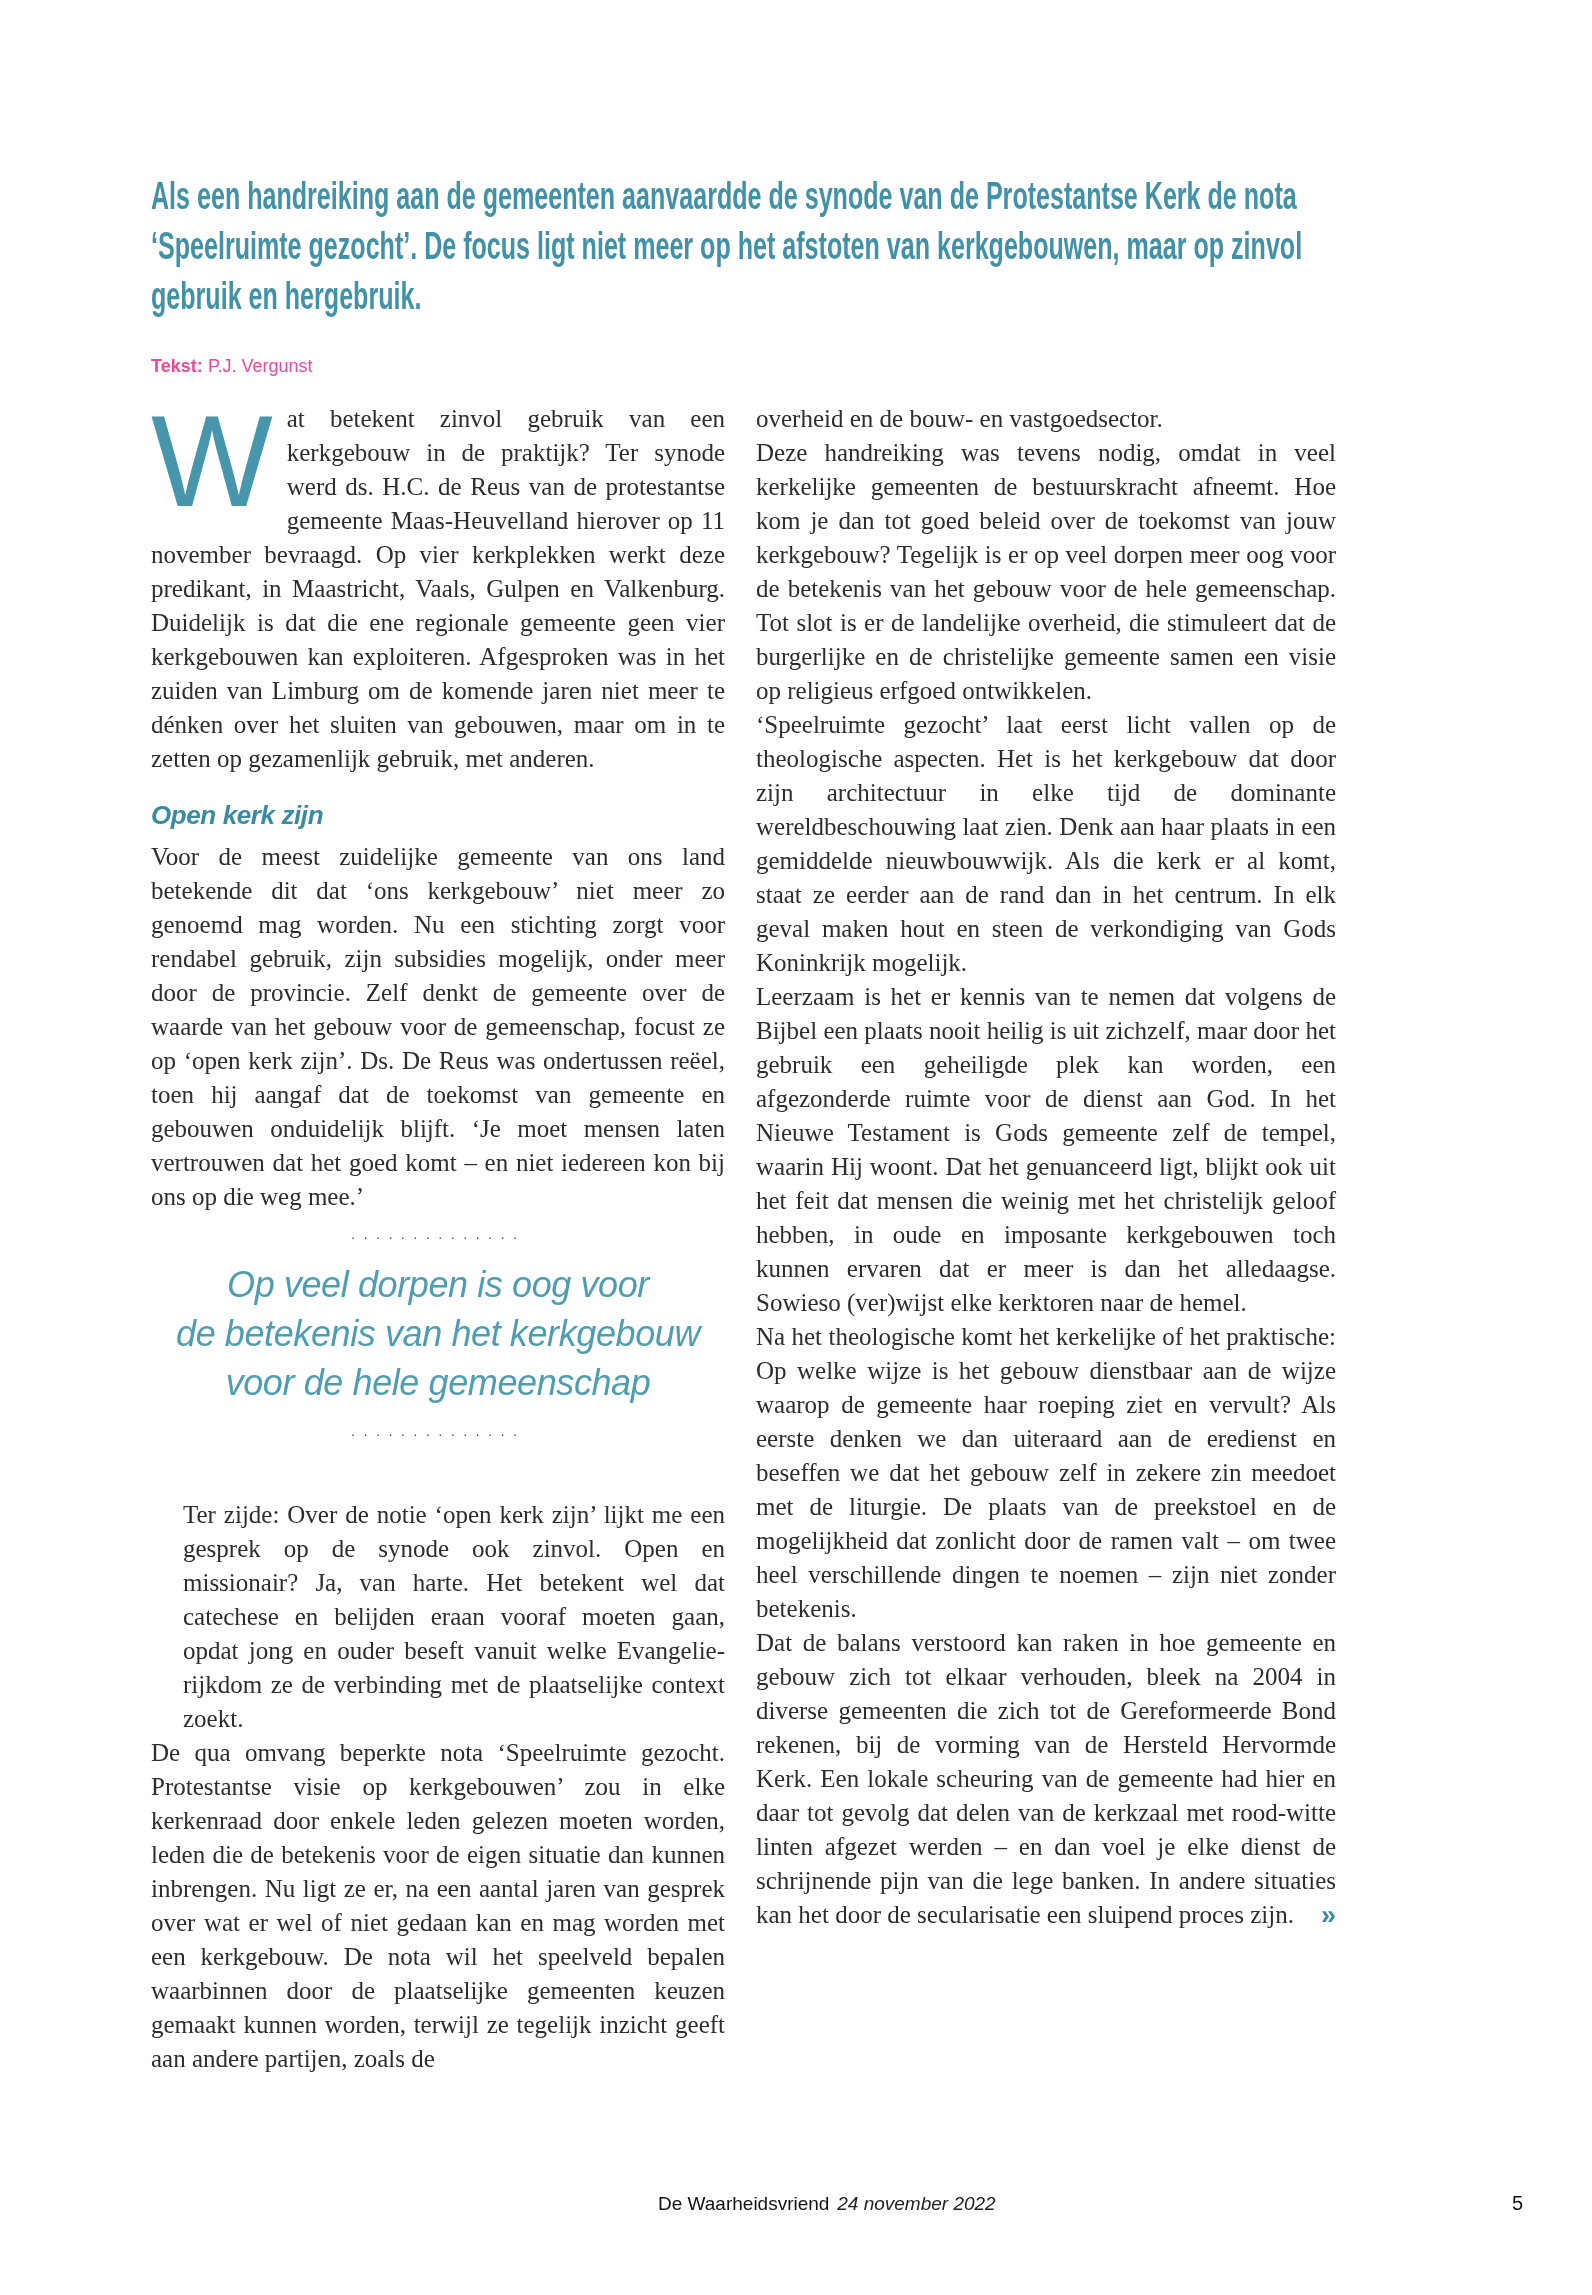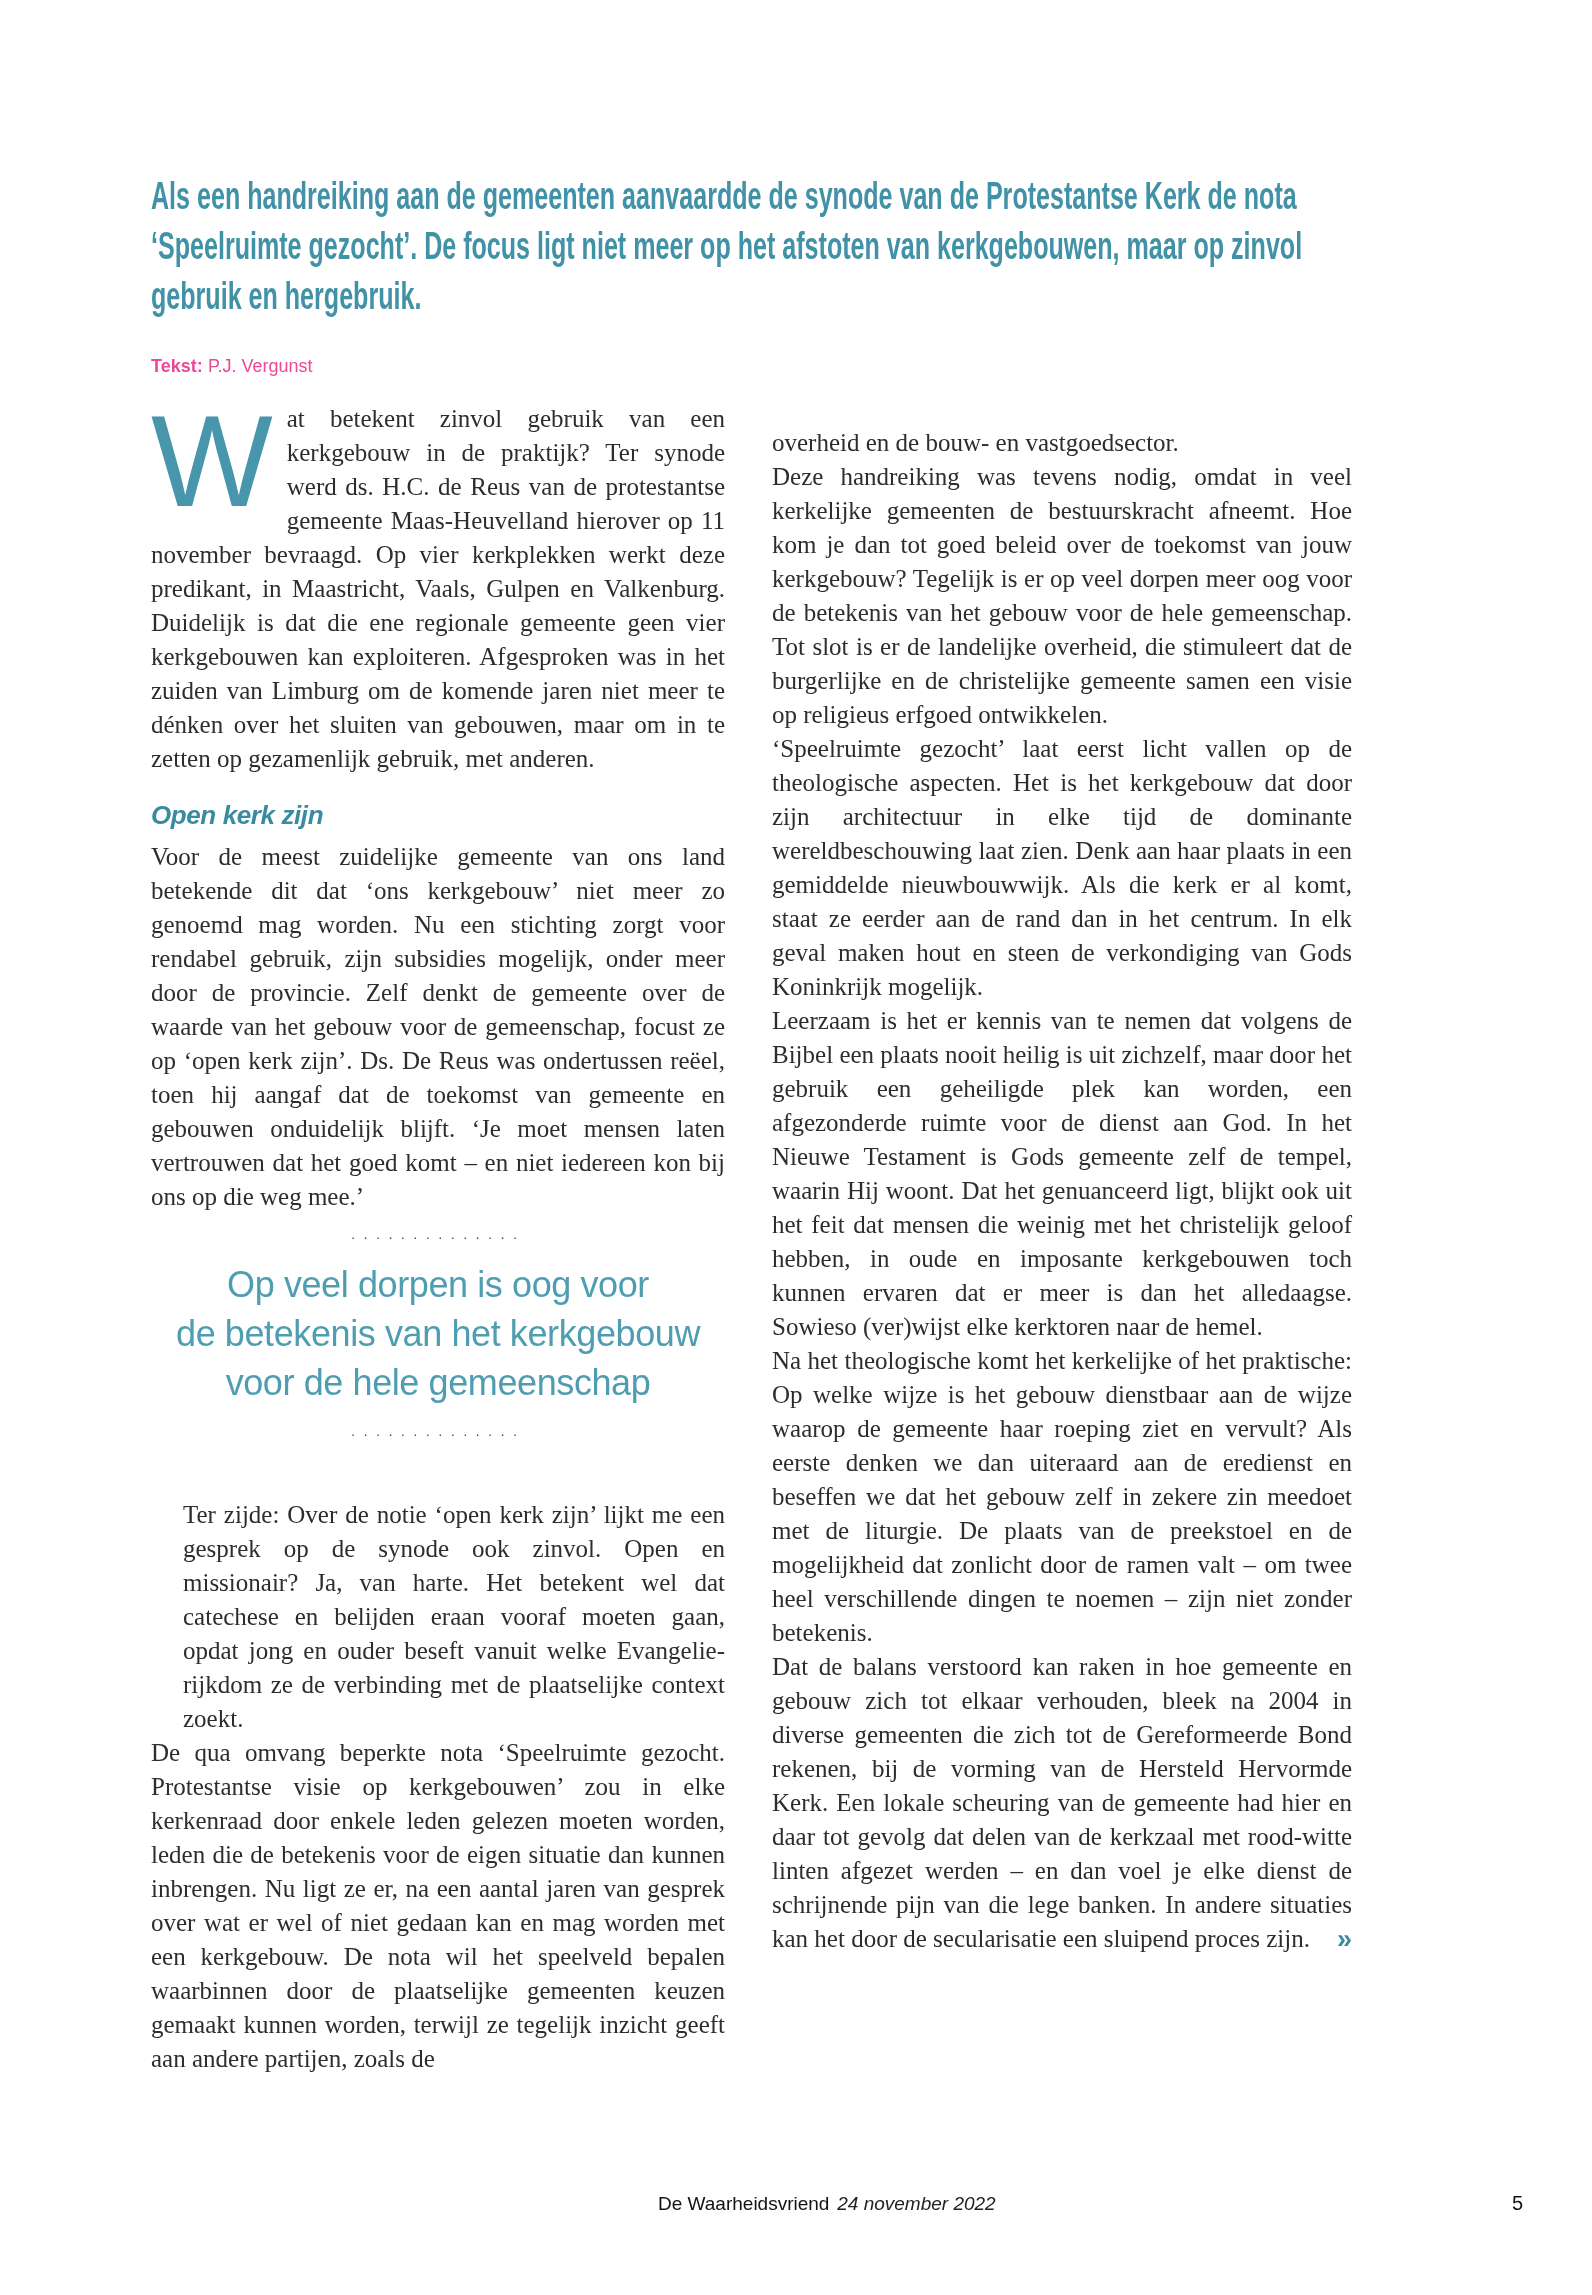--- a/index.html
+++ b/index.html
@@ -23,21 +23,21 @@
     font-family:"Liberation Sans", sans-serif; font-size:18px; color:#ec4899;
   }
   .byline .label { font-weight:700; margin-right:5.2px; }
 
   .col {
     position:absolute; top:402px;
     font-size:25px; line-height:34px; text-align:justify;
     color:#2d2d2d;
   }
   .col.left  { left:151px; width:574px; }
-  .col.right { left:772px; width:580px;margin-top:24px; }
+  .col.right { left:756px; width:580px; }
   .col p { margin:0; }
 
   .dropcap {
     float:left;
     font-family:"Liberation Sans", sans-serif; font-weight:400;
     font-size:129px; line-height:100px; color:#4896ab;
     margin:8.6px 14px 0 0;
   }
 
   h2.section {
@@ -48,21 +48,21 @@
 
   .dots {
     text-align:center; text-align-last:center;
     font-family:"Liberation Sans", sans-serif;
     font-size:14px; letter-spacing:7.8px; color:#4a4a4a;
     margin:15.5px 0 0 0; line-height:17.3px;
   }
   .dots.below-quote { margin-top:19px; }
 
   .pullquote {
-    font-family:"Liberation Sans", sans-serif; font-weight:400;
+    font-family:"Liberation Sans", sans-serif; font-style:italic; font-weight:400;
     font-size:36px; line-height:49px; letter-spacing:-0.4px;
     color:#4f9db1; text-align:center; text-align-last:center;
     white-space:pre-line; margin:14px 0 12px 0;
   }
 
   p.mt-lg { margin-top:54px !important;margin-left:32px; }
 
   .more-row { height:34px; margin-top:-34px; text-align:right; text-align-last:right; }
   .more {
     font-family:"Liberation Sans", sans-serif; font-weight:700;

